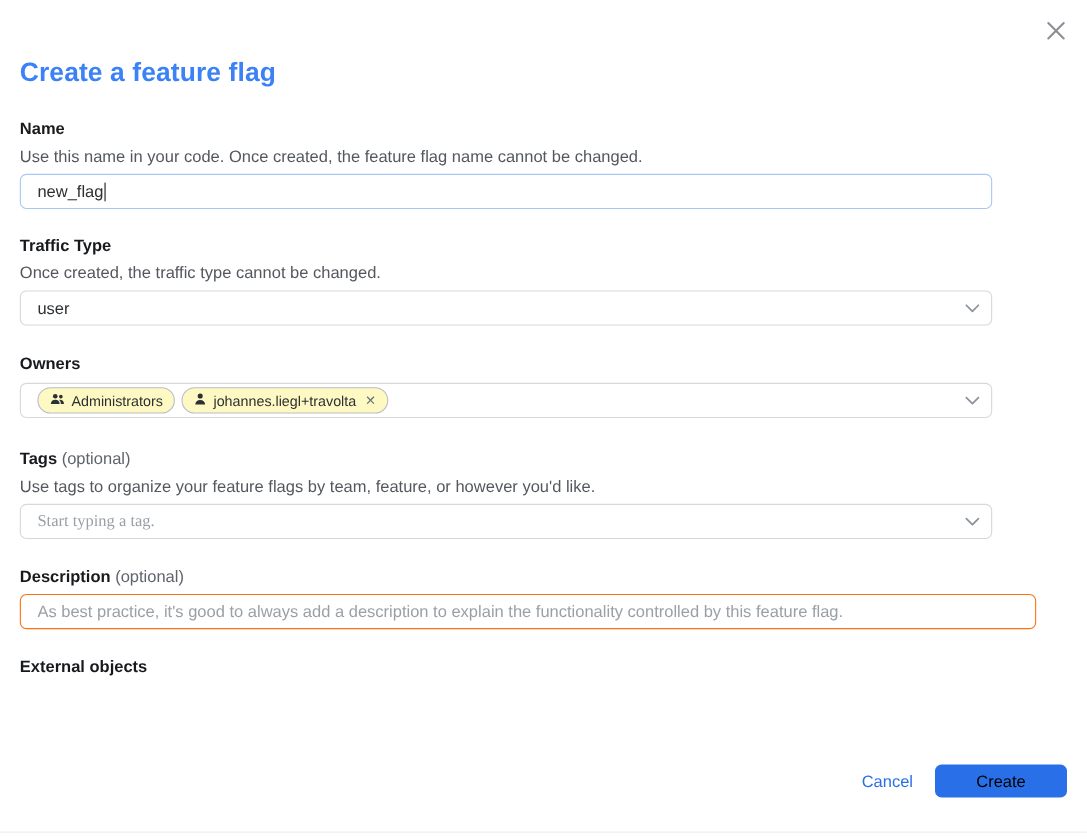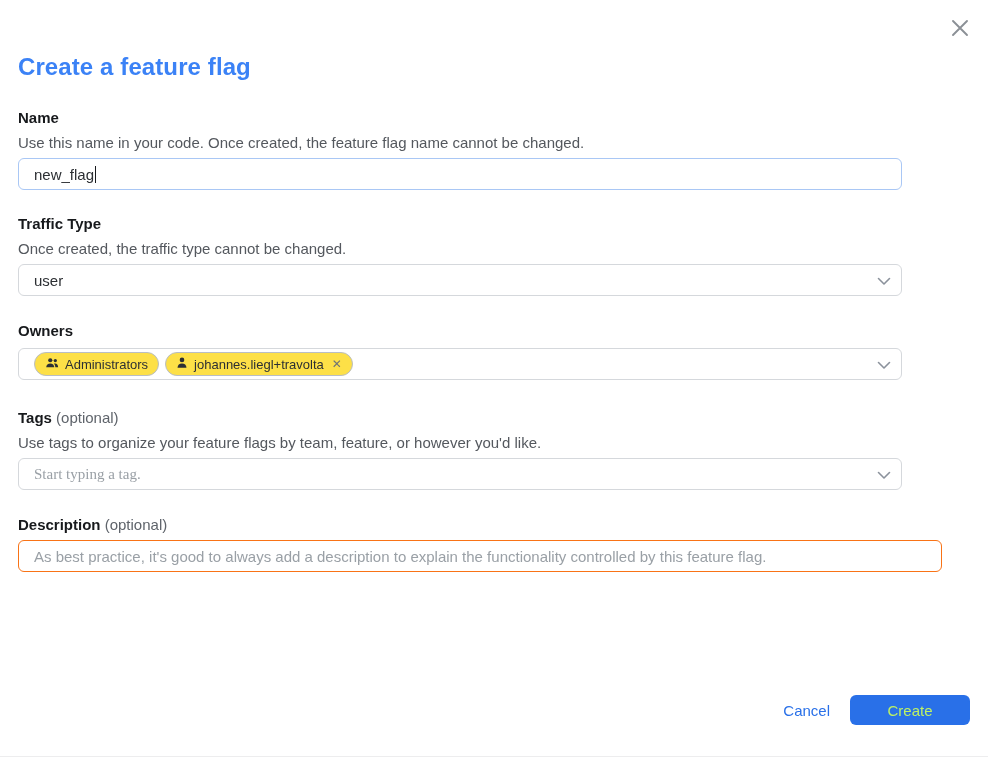--- a/index.html
+++ b/index.html
@@ -86,21 +86,21 @@
   .section.gap-lg { margin-top: 27px; }
   .chips-row { display: flex; align-items: center; gap: 6px; }
   .chip {
     display: inline-flex;
     align-items: center;
     gap: 6px;
     height: 24px;
     padding: 0 10px;
     border: 1px solid #b9bec4;
     border-radius: 12px;
-    background: #fde047;
+    background: #fef9c3;
     font-size: 13px;
     color: #2c2f33;
     white-space: nowrap;
     cursor: default;
   }
   .chip .remove-x {
     color: #6d7278;
     font-size: 12px;
     margin-left: 2px;
     cursor: pointer;
@@ -133,21 +133,21 @@
     border: none;
     font-size: 15px;
     color: #2970e8;
     cursor: pointer;
     font-family: "Liberation Sans", "DejaVu Sans", sans-serif;
   }
   .create-btn {
     width: 120px;
     height: 30px;
     background: #2970e8;
-    color: #bef264;
+    color: #000000;
     border: none;
     border-radius: 6px;
     font-size: 15px;
     cursor: pointer;
     font-family: "Liberation Sans", "DejaVu Sans", sans-serif;
   }
   .bottom-divider {
     position: absolute;
     left: 0; right: 0;
     top: 756px;
@@ -243,20 +243,21 @@
 
   <div class="section" style="margin-top:25px;">
     <div class="field-label">
       <span>Description</span>
       <span class="optional">(optional)</span>
     </div>
     <input class="native-input" type="text" placeholder="As best practice, it's good to always add a description to explain the functionality controlled by this feature flag." style="">
   </div>
 
   <div class="section" style="margin-top:25px;">
+    <div class="field-label">External objects</div>
   </div>
 
   <div class="footer">
     <button class="cancel-btn">Cancel</button>
     <button class="create-btn">Create</button>
   </div>
 
   <div class="bottom-divider"></div>
 </div>
 

